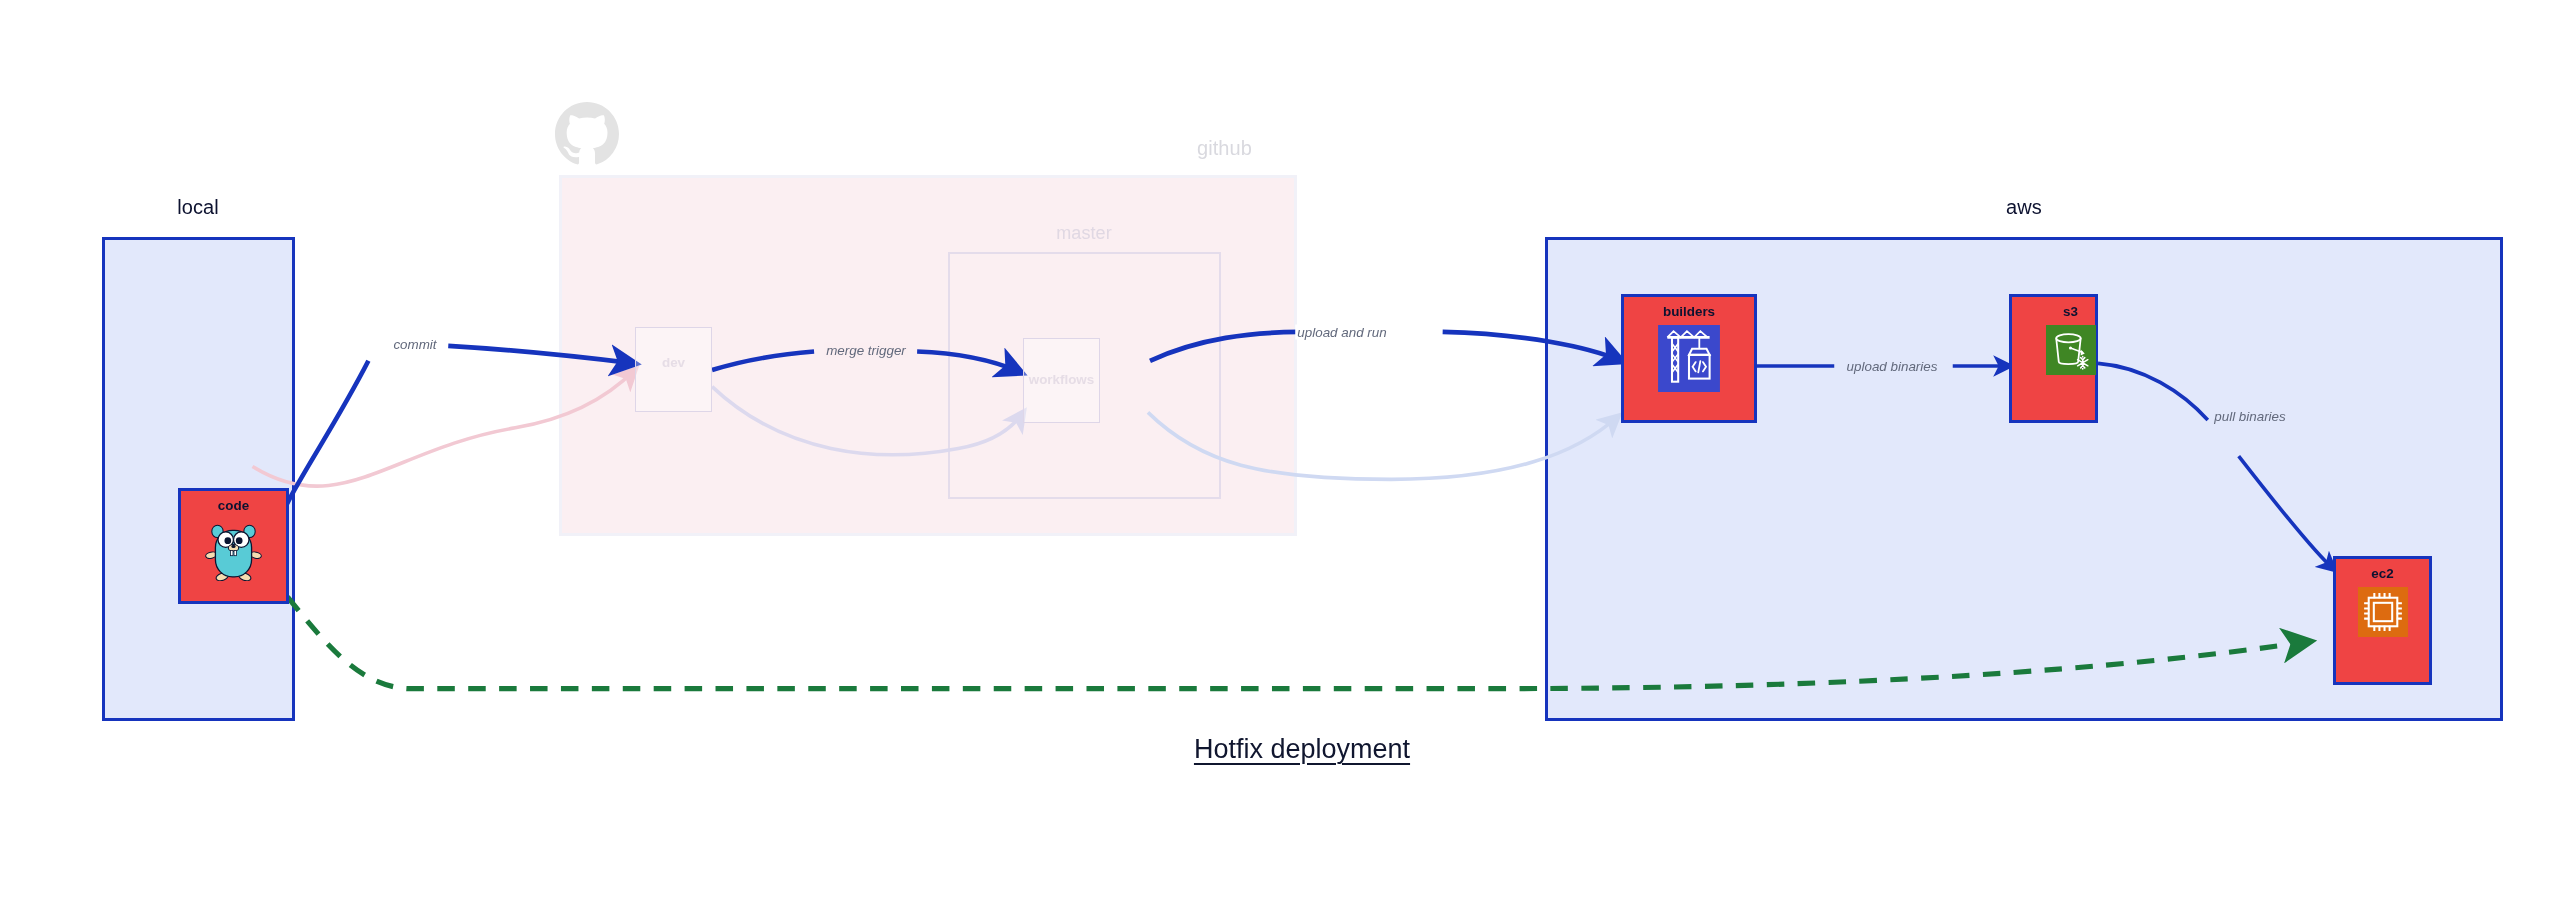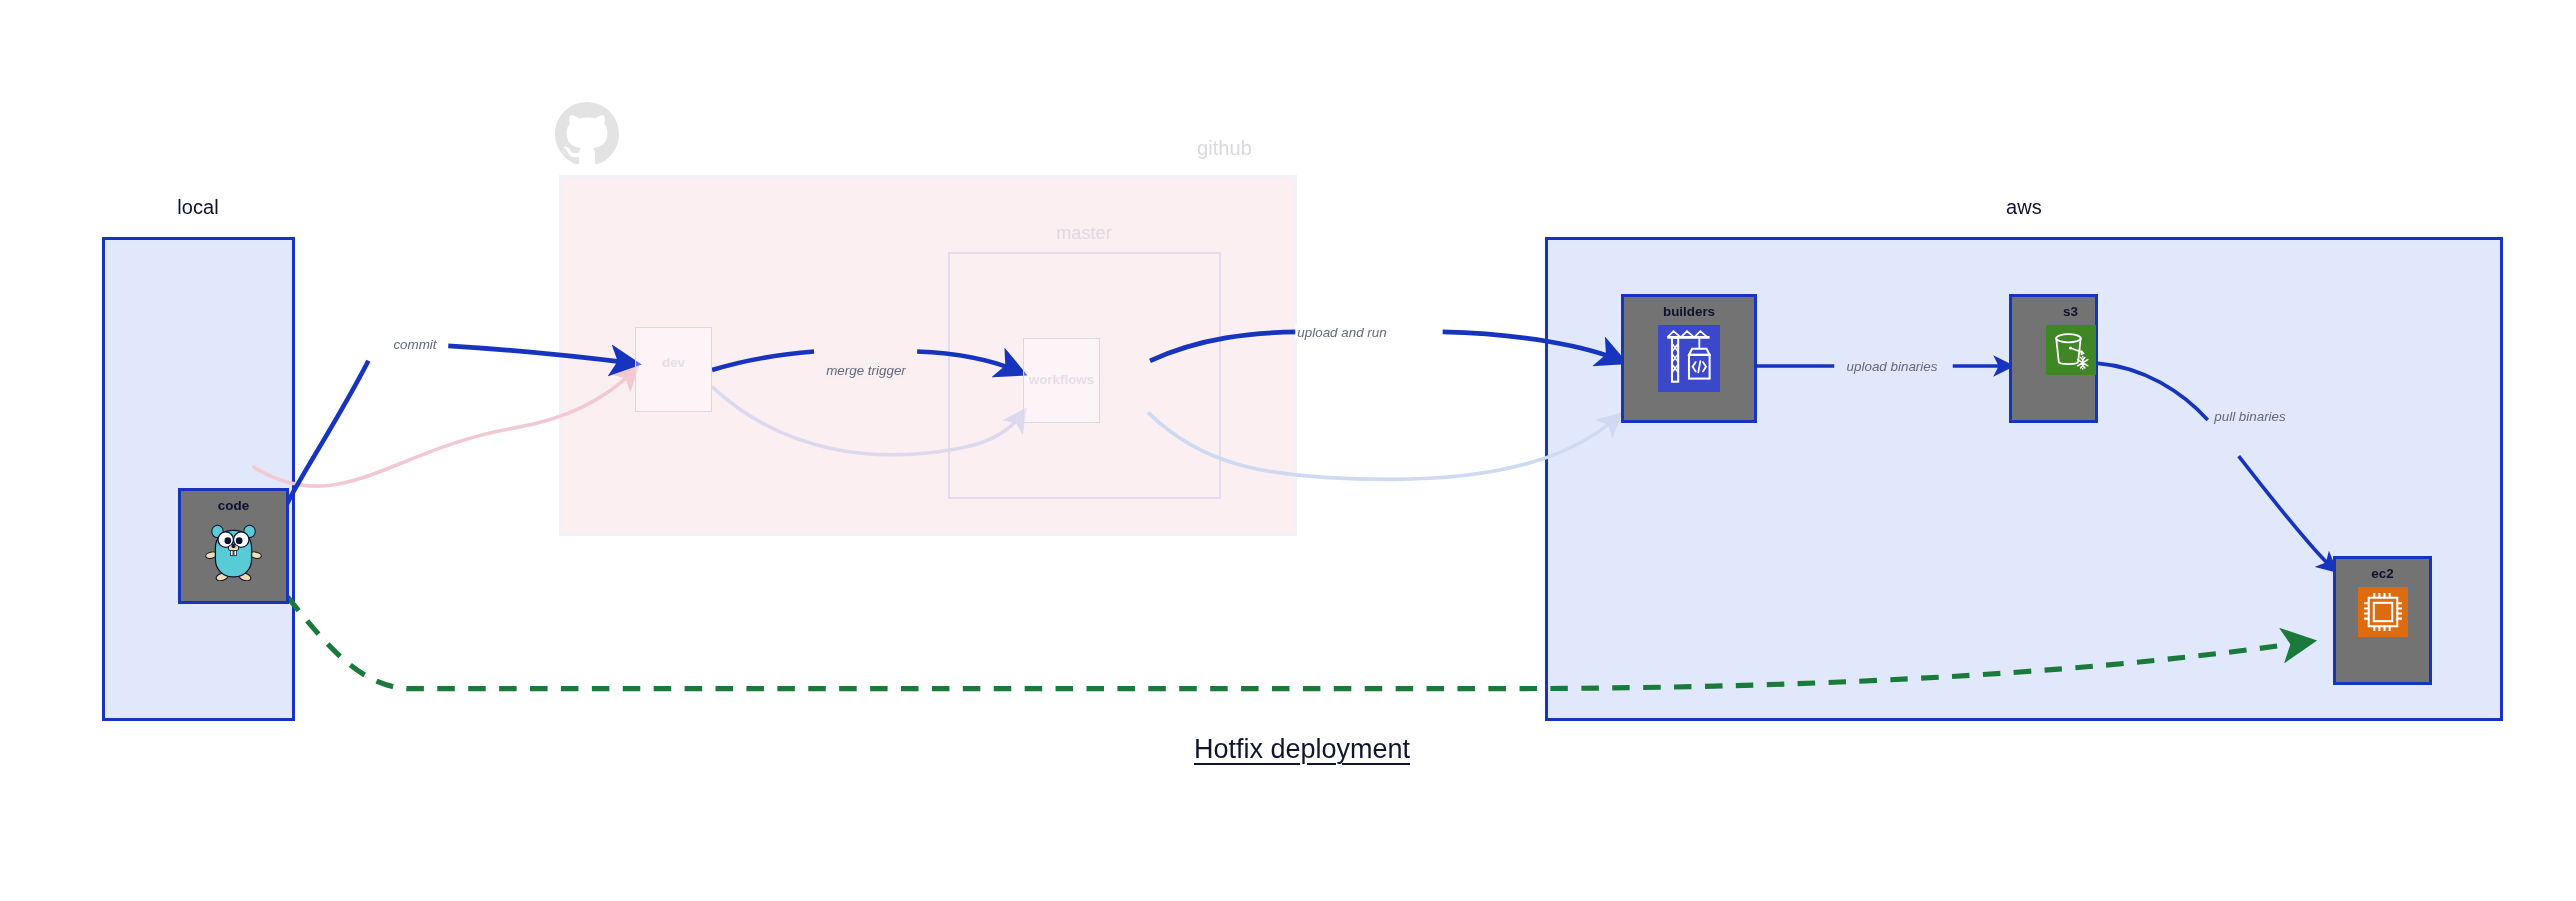--- a/index.html
+++ b/index.html
@@ -61,21 +61,21 @@
     color: #d9d9df;
   }
   .group-label.faded-sub {
     color: #e0d8e3;
     font-size: 18px;
   }
   
   .node {
     position: absolute;
     box-sizing: border-box;
-    background: #737373;
+    background: #ef4444;
     border: 3.1px solid #1634bd;
     display: flex;
     flex-direction: column;
     align-items: center;
   }
   .node-title {
     font-size: 13.4px;
     font-weight: bold;
     color: #0d1230;
     margin-top: 7.2px;
@@ -97,21 +97,21 @@
   .edge-label {
     position: absolute;
     font-size: 13.4px;
     font-style: italic;
     color: #62697c;
     white-space: nowrap;
     background: #ffffff;
     padding: 0 2.1px;
     transform: translate(-50%, -50%);
   }
-  .edge-label.on-pink { background: #fbeef1; margin-top: 20px; }
+  .edge-label.on-pink { background: #fbeef1; }
   .edge-label.on-blue { background: #e2e8fb; text-align: right; }
   
   .diagram-title {
     position: absolute;
     font-size: 27px;
     color: #10162f;
     text-decoration: underline;
     text-underline-offset: 5.2px;
     text-decoration-thickness: 2.1px;
     white-space: nowrap;

